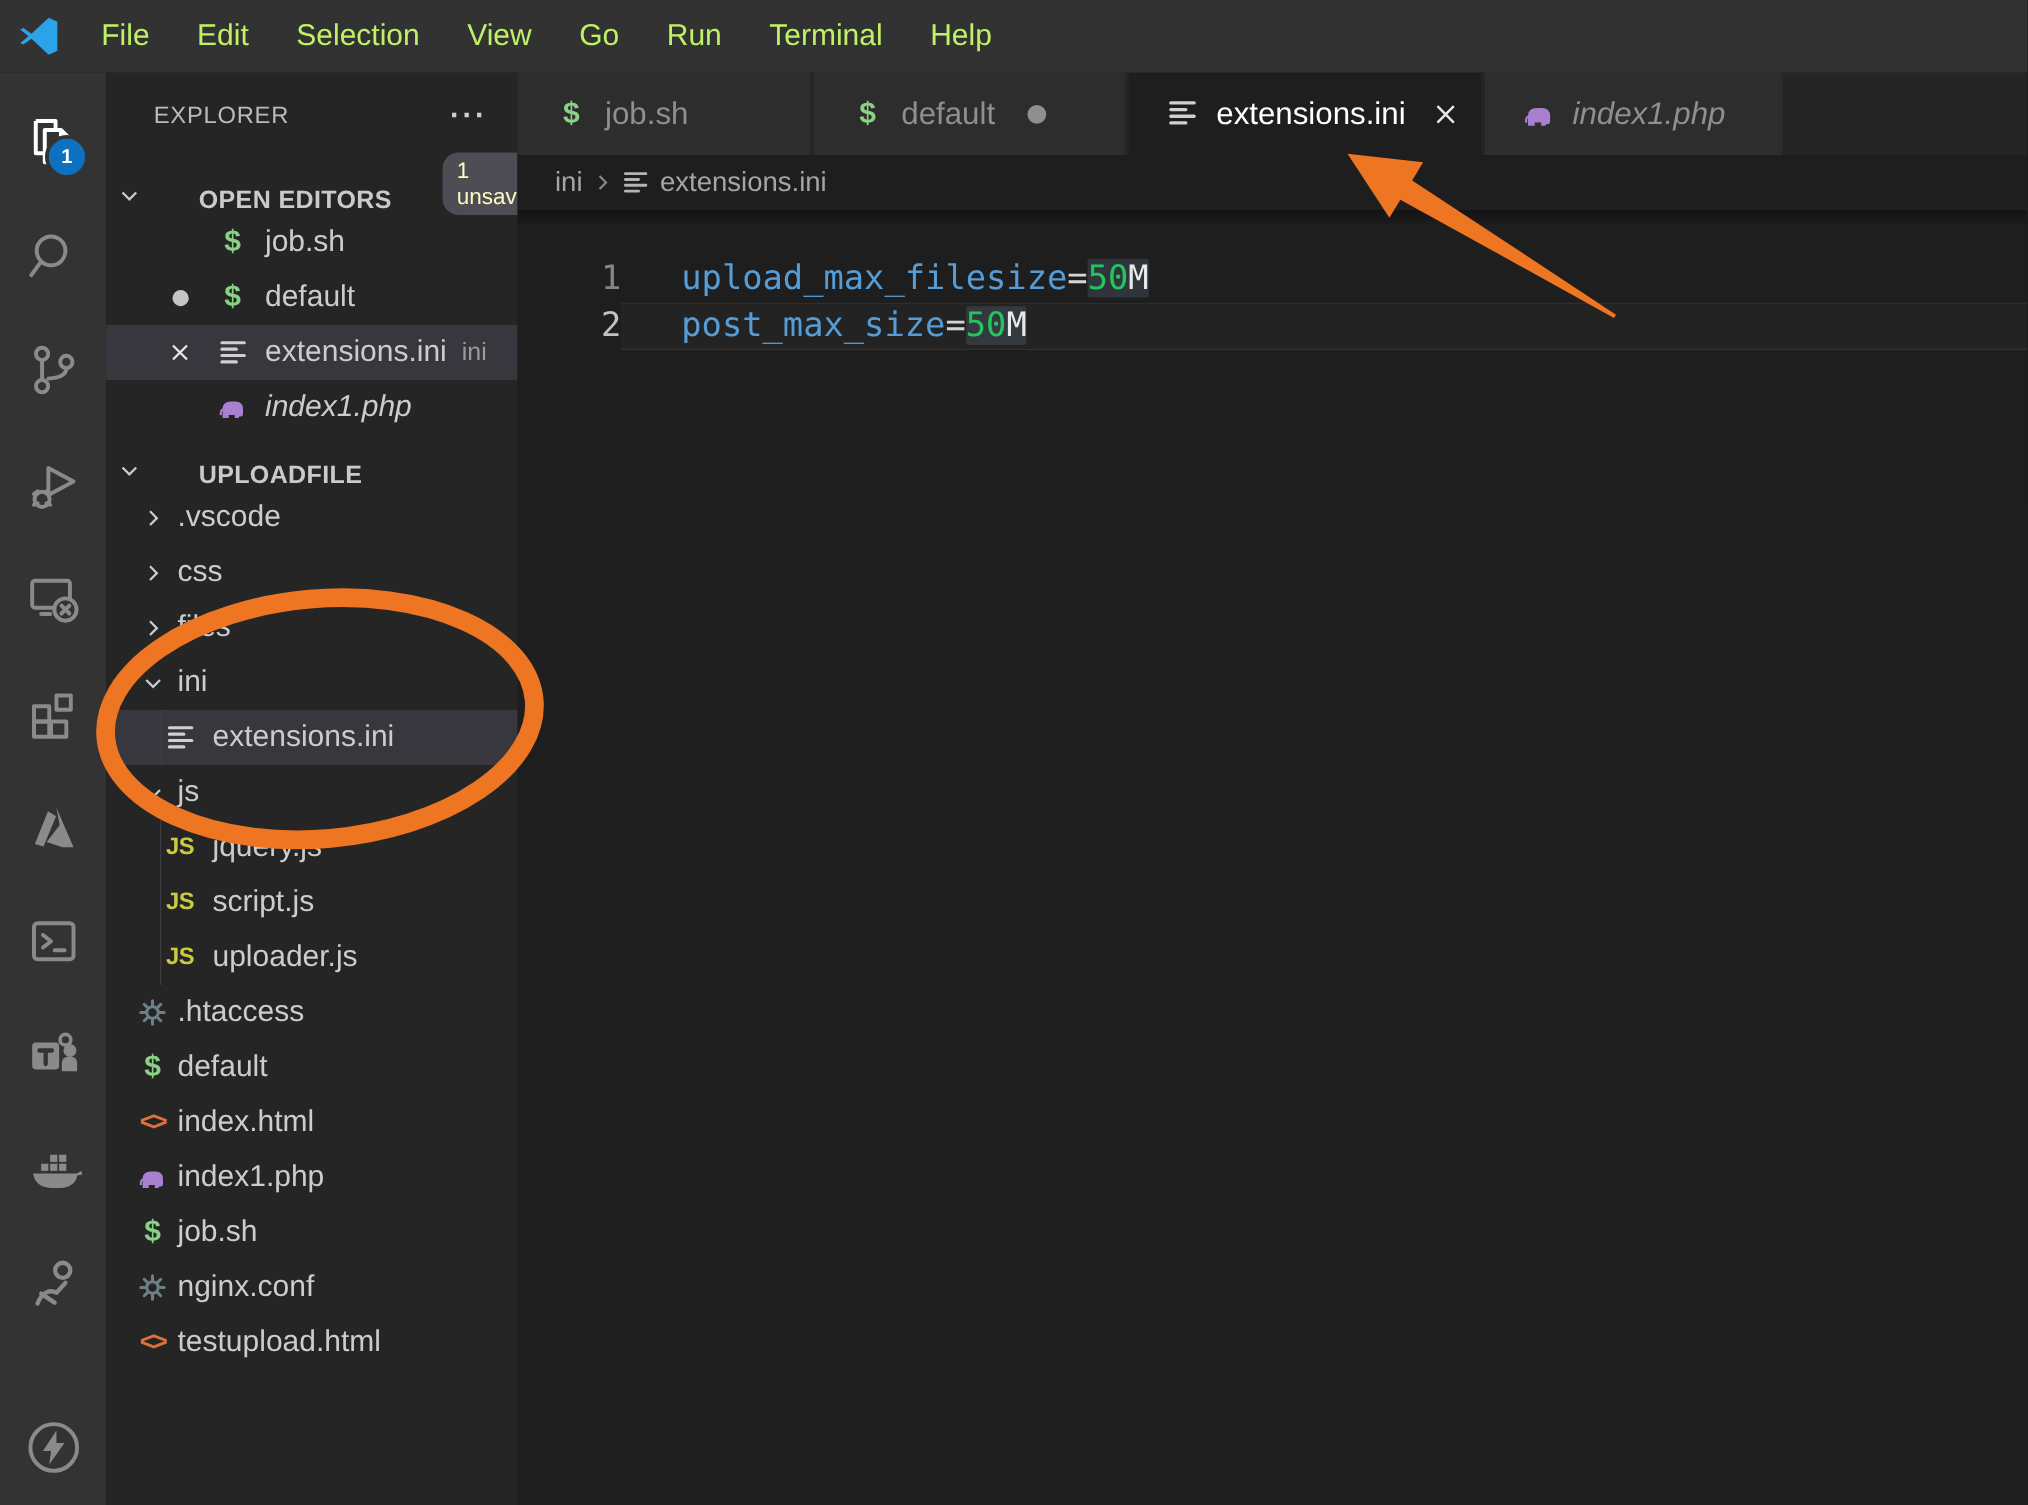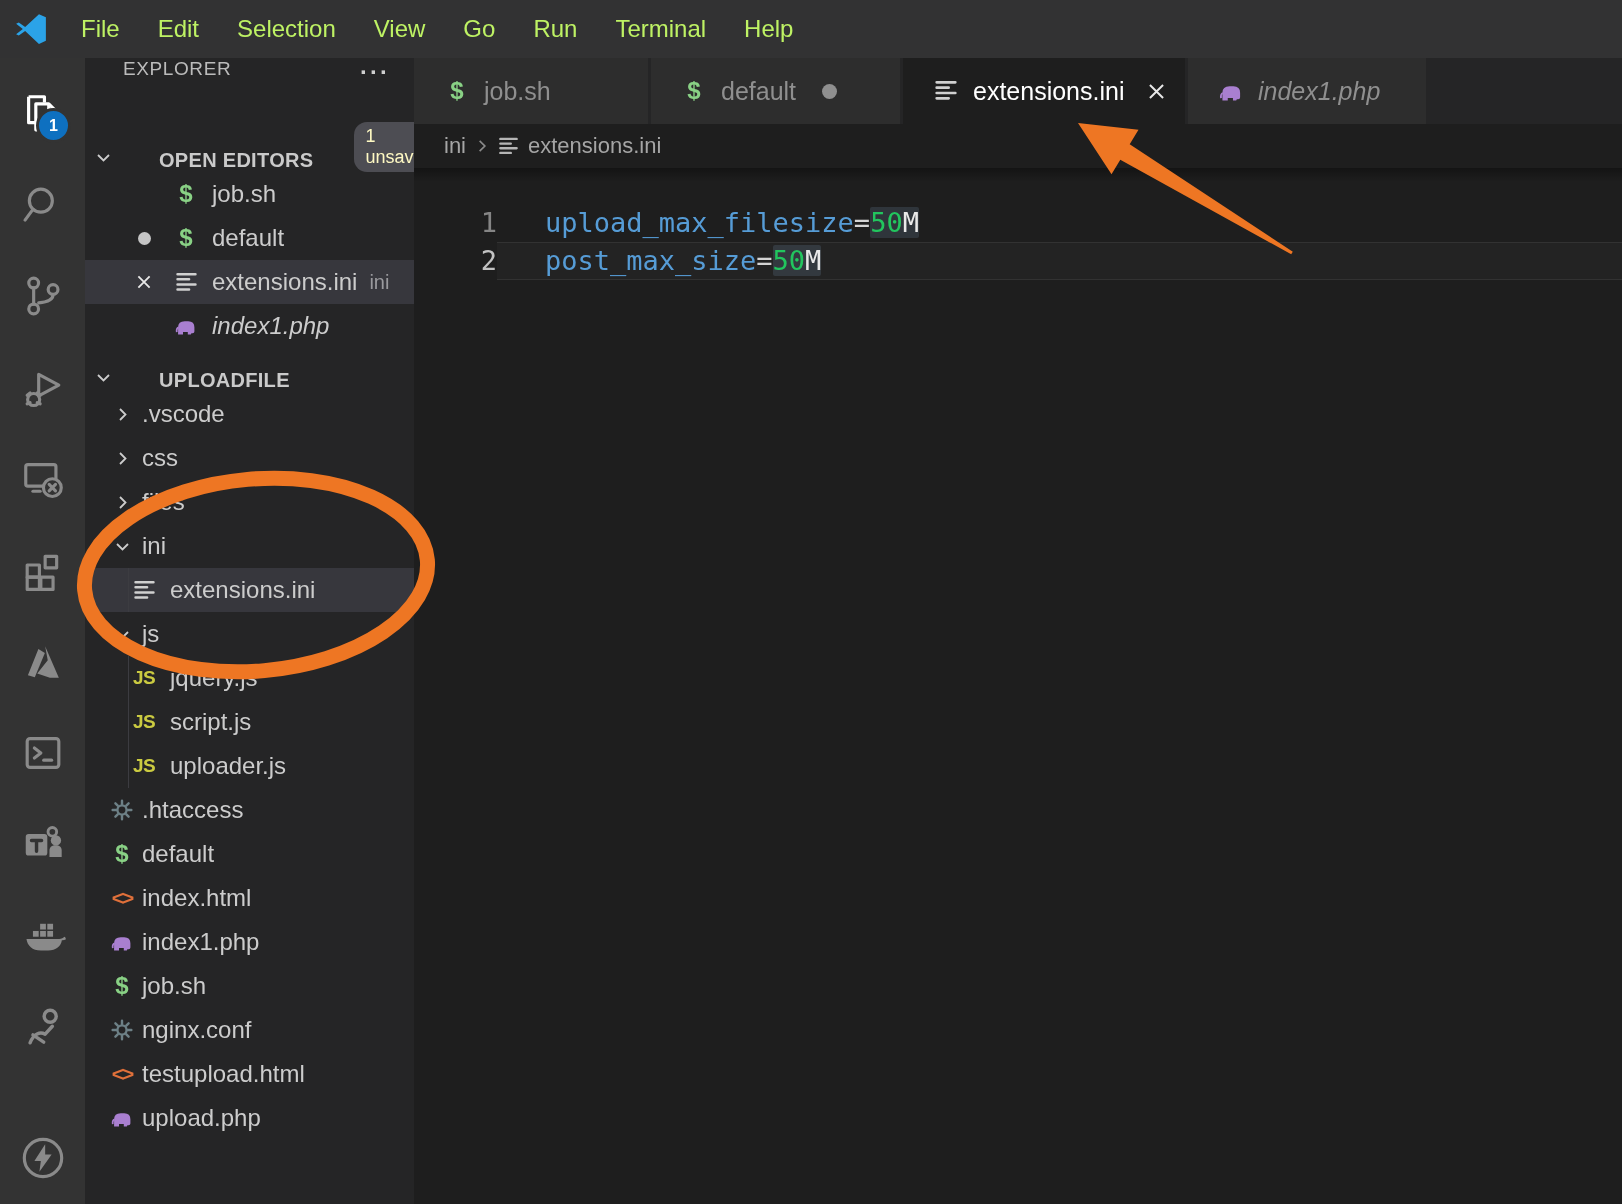--- a/index.html
+++ b/index.html
@@ -22,21 +22,21 @@
   
   .activitybar{width:85px;background:#333333;flex:0 0 auto;display:flex;flex-direction:column;align-items:center;padding-top:10px;}
   .ab-item{width:85px;height:92px;display:flex;align-items:center;justify-content:center;position:relative;}
   .ab-item.push-bottom{margin-top:40px;}
   .ab-badge{position:absolute;right:14px;bottom:16px;width:29px;height:29px;border-radius:50%;
             background:#0e70c0;border:3px solid #333333;color:#ffffff;font-size:16px;font-weight:bold;
             display:flex;align-items:center;justify-content:center;}
 
   
   .sidebar{width:329px;background:#252526;flex:0 0 auto;display:flex;flex-direction:column;font-size:24px;}
-  .sb-head{height:70px;display:flex;padding:0 24px 0 38px;}
+  .sb-head{height:70px;display:flex;align-items:center;padding:0 24px 0 38px;}
   .sb-title{font-size:19px;letter-spacing:.6px;color:#bbbbbb;flex:1;}
   .sb-more{color:#cfcfcf;font-size:24px;font-weight:bold;letter-spacing:2px;cursor:pointer;}
   .sect-head{height:44px;display:flex;align-items:flex-end;padding-left:10px;gap:41px;}
   .sect-label{font-weight:bold;font-size:20px;color:#cacaca;margin-left:6px;letter-spacing:.3px;flex:0 0 auto;}
   .sect-badge{margin-left:auto;margin-right:6px;background:#4d4d53;color:#fef9c3;font-size:18px;
               padding:4px 11px;border-radius:13px;}
   .row{height:44px;display:flex;align-items:center;white-space:nowrap;}
   .row.selected{background:#37373d;}
   .oe-row{padding-left:44px;}
   .oe-action{width:30px;display:flex;align-items:center;justify-content:center;flex:0 0 auto;}
@@ -361,29 +361,20 @@
               <circle cx="10" cy="10" r="4.2"></circle>
               <path d="M10 1.5v3M10 15.5v3M1.5 10h3M15.5 10h3M4 4l2.1 2.1M16 16l-2.1-2.1M4 16l2.1-2.1M16 4l-2.1 2.1"></path>
             </svg>
           </span>
         <span class="folder-name">nginx.conf</span>
       </div>
       <div class="row tree-row">
         <span class="twist icon-html">&lt;&gt;</span>
         <span class="folder-name">testupload.html</span>
       </div>
-      <div class="row tree-row">
-        <span class="twist">
-            <svg width="24" height="20" viewBox="0 0 20 16" fill="#A97FD0">
-              <path d="M3.4 15v-6Q3.4 4 8.9 4h3Q17 4 17 9v3.5q0 1.5-1.5 1.5h-1l-.5 1h-2.5v-2h-4v2z"></path>
-              <path d="M3.6 8.5Q1 9.5 1.6 13.2l1.4-.2q-.4-2.5.8-3.2z"></path>
-            </svg>
-          </span>
-        <span class="folder-name">upload.php</span>
-      </div>
     </aside>
 
     <section class="editor">
       <div class="tabstrip">
         <div class="tab" style="width:234px;">
           <span class="ficon icon-shell">$</span>
           <span class="tab-label">job.sh</span>
         </div>
         <div class="tab" style="width:249px;">
           <span class="ficon icon-shell">$</span>

